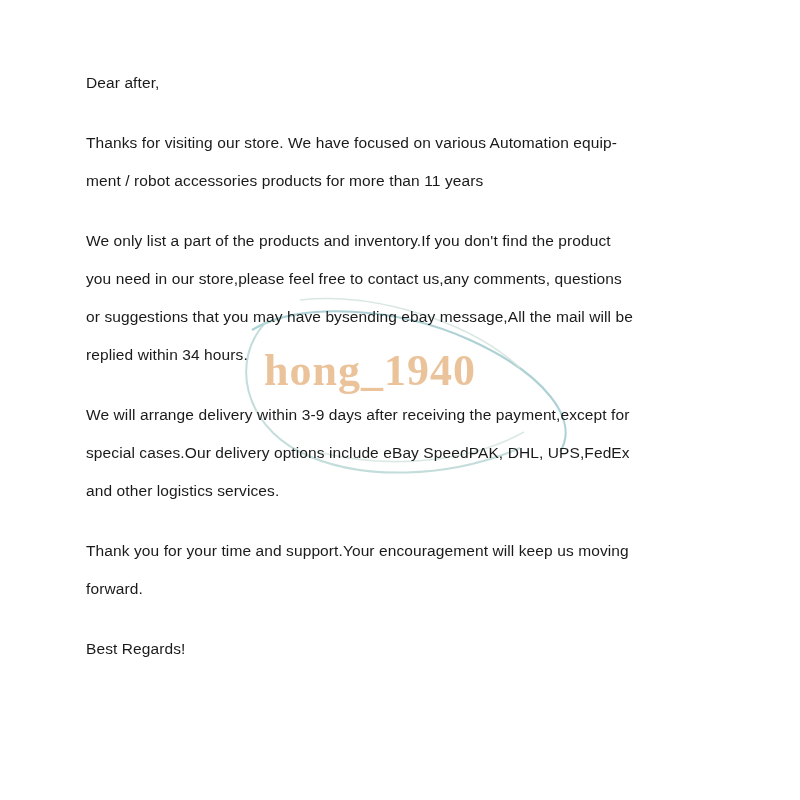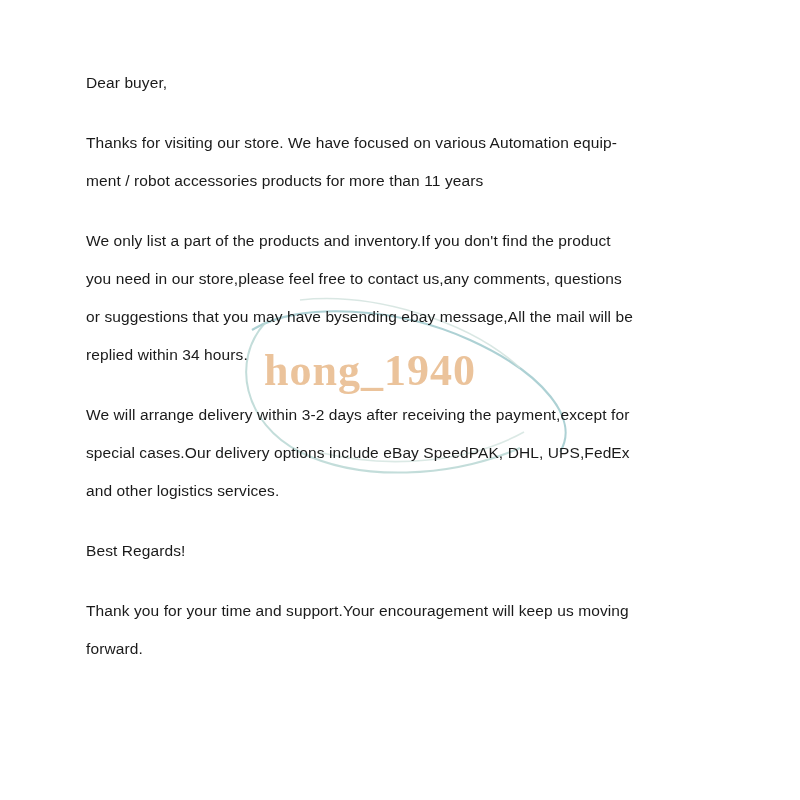--- a/index.html
+++ b/index.html
@@ -63,28 +63,28 @@
 
   <svg class="watermark" viewBox="0 0 800 800" xmlns="http://www.w3.org/2000/svg">
     <path d="M252 330 C 300 300, 400 308, 470 340 C 545 374, 580 420, 560 452" fill="none" stroke="#a9cfd2" stroke-width="2.2" opacity="0.95"></path>
     <path d="M266 322 C 230 360, 244 424, 300 452 C 360 482, 450 478, 520 448" fill="none" stroke="#bcd9d6" stroke-width="2" opacity="0.9"></path>
     <path d="M300 300 C 372 292, 468 320, 520 368" fill="none" stroke="#cfe1dc" stroke-width="1.6" opacity="0.8"></path>
     <path d="M318 452 C 390 470, 470 462, 524 432" fill="none" stroke="#cfe1dc" stroke-width="1.6" opacity="0.75"></path>
   </svg>
   <div class="wm-text">hong_1940</div>
 
   <div class="letter">
-    <p class="para">Dear buyer,</p>
+    <p class="para">Dear after,</p>
     <p class="para">Thanks for visiting our store. We have focused on various Automation equip-
 ment / robot accessories products for more than 11 years</p>
     <p class="para">We only list a part of the products and inventory.If you don't find the product
 you need in our store,please feel free to contact us,any comments, questions
 or suggestions that you may have bysending ebay message,All the mail will be
 replied within 34 hours.</p>
-    <p class="para">We will arrange delivery within 3-2 days after receiving the payment,except for
+    <p class="para">We will arrange delivery within 3-9 days after receiving the payment,except for
 special cases.Our delivery options include eBay SpeedPAK, DHL, UPS,FedEx
 and other logistics services.</p>
-    <p class="para">Best Regards!</p>
     <p class="para">Thank you for your time and support.Your encouragement will keep us moving
 forward.</p>
+    <p class="para">Best Regards!</p>
   </div>
 
 </div>
 
 </body></html>

